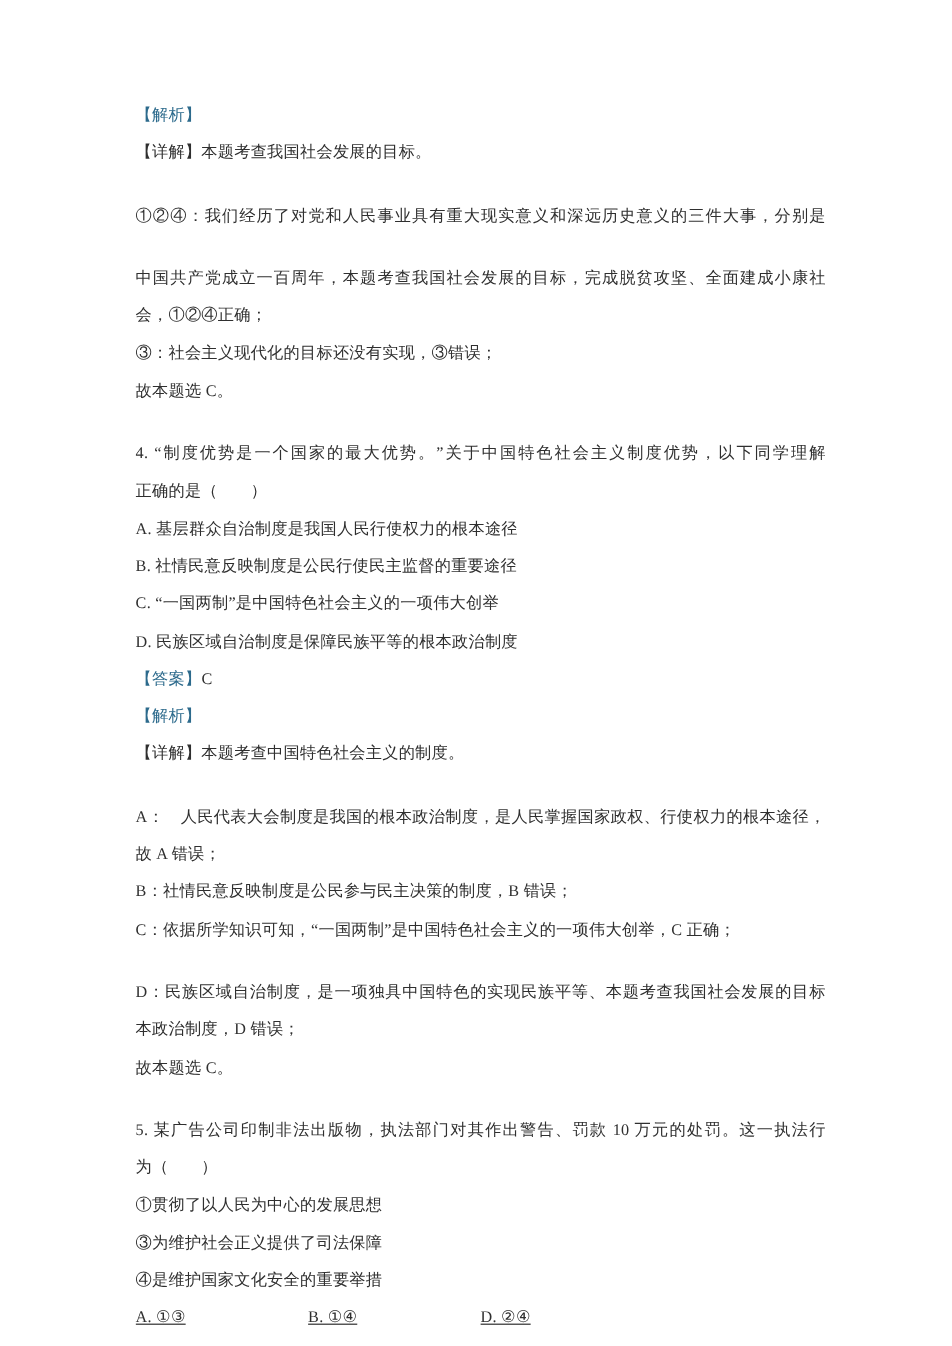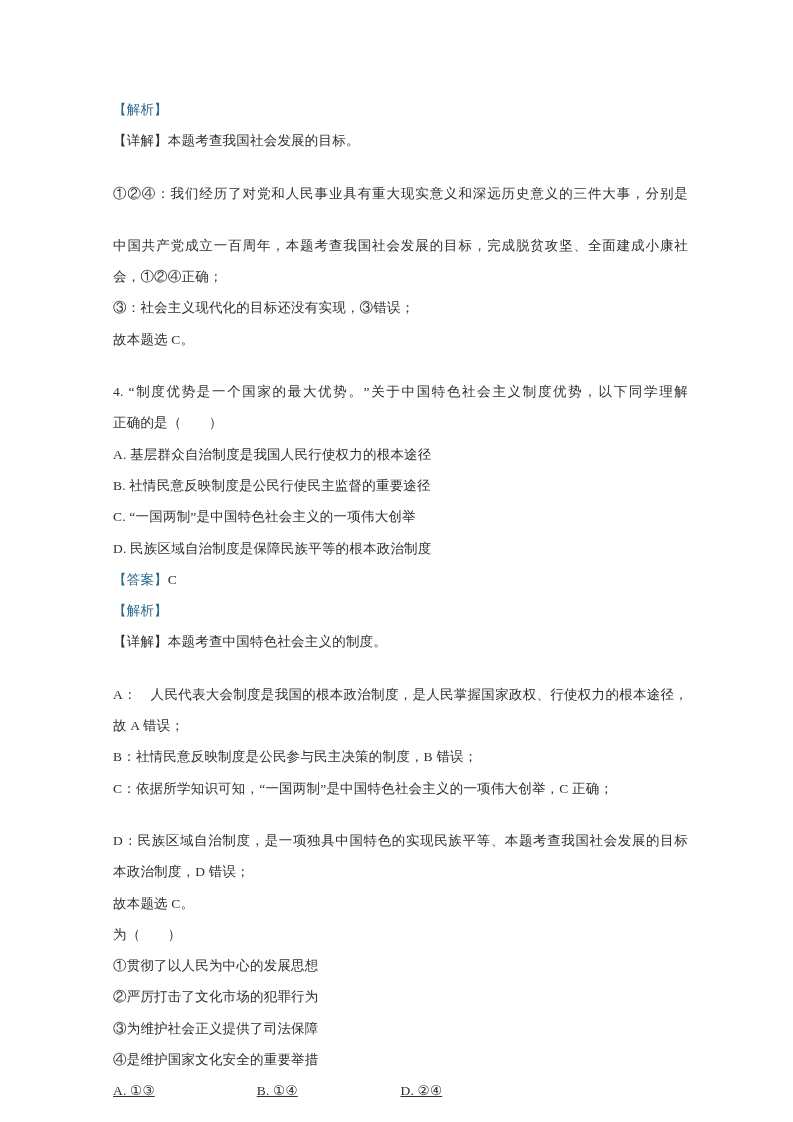--- a/index.html
+++ b/index.html
@@ -11,21 +11,21 @@
     position: relative;
     width: 793px;
     height: 1122px;
     background: #ffffff;
     overflow: hidden;
     font-family: "Liberation Serif", "DejaVu Serif", serif;
   }
   .content {
     position: absolute;
     left: 113px;
-    top: 94px;
+    top: 80px;
     width: 575px;
     font-size: 13.5px;
     color: #2f2f2f;
     letter-spacing: 0.2px;
   }
   .line {
     height: 31.3px;
     line-height: 31.3px;
     overflow: hidden;
     text-align: left;
@@ -70,23 +70,23 @@
       <div class="line"><span class="blue">【答案】</span><span>C</span></div>
       <div class="line"><span class="blue">【解析】</span></div>
       <div class="line"><span>【详解】本题考查中国特色社会主义的制度。</span></div>
       <div class="line fill"><span>A：　人民代表大会制度是我国的根本政治制度，是人民掌握国家政权、行使权力的根本途径，</span></div>
       <div class="line"><span>故 A 错误；</span></div>
       <div class="line"><span>B：社情民意反映制度是公民参与民主决策的制度，B 错误；</span></div>
       <div class="line"><span>C：依据所学知识可知，“一国两制”是中国特色社会主义的一项伟大创举，C 正确；</span></div>
       <div class="line fill"><span>D：民族区域自治制度，是一项独具中国特色的实现民族平等、本题考查我国社会发展的目标</span></div>
       <div class="line"><span>本政治制度，D 错误；</span></div>
       <div class="line"><span>故本题选 C。</span></div>
+      <div class="line fill"><span>5. 某广告公司印制非法出版物，执法部门对其作出警告、罚款 10 万元的处罚。这一执法行</span></div>
       <div class="line"><span>为（　　）</span></div>
       <div class="line"><span>①贯彻了以人民为中心的发展思想</span></div>
-      <div class="line"><span>②严厉打击了文化市场的犯罪行为</span></div>
       <div class="line"><span>③为维护社会正义提供了司法保障</span></div>
       <div class="line"><span>④是维护国家文化安全的重要举措</span></div>
       <div class="line choices-row">
         <span class="choice">A. ①③</span>
         <span class="choice">B. ①④</span>
         <span class="choice">D. ②④</span>
       </div>
     </div>
 </div>
 

